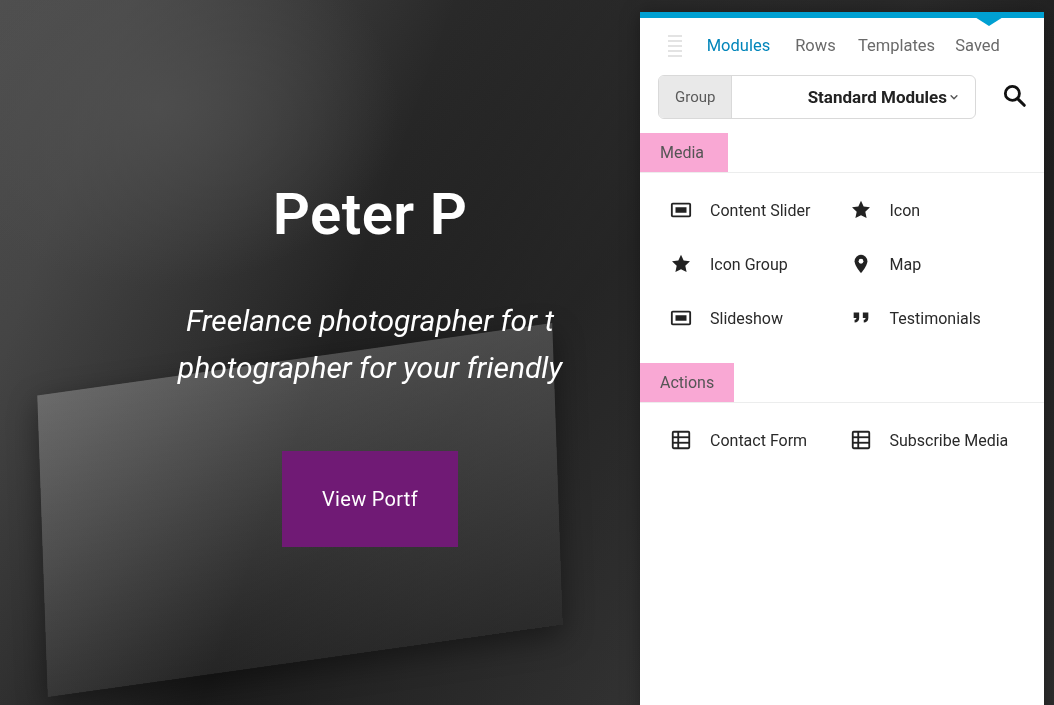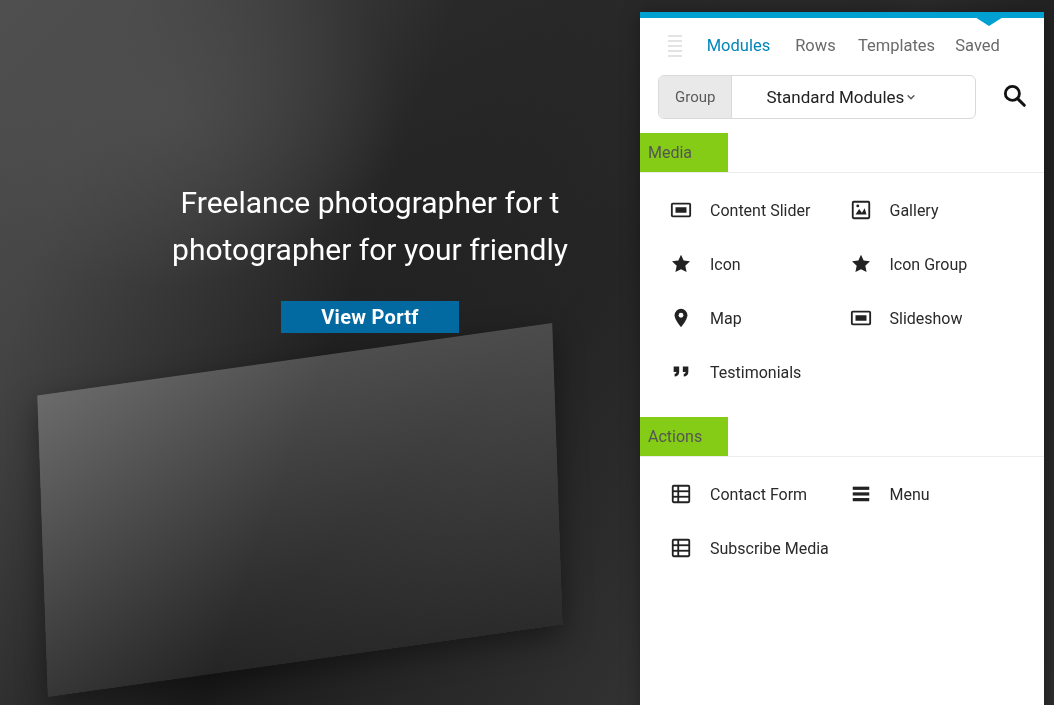--- a/index.html
+++ b/index.html
@@ -47,29 +47,30 @@
   .hero h1 {
     font-size: 58px;
     font-weight: 600;
     margin-bottom: 50px;
     letter-spacing: 0.5px;
   }
   .hero p {
     font-size: 30px;
     font-weight: 400;
     line-height: 1.55;
-    margin-bottom: 28px;
+    margin-bottom: 60px;
+    font-style: italic;
   }
   .hero .btn {
     display: inline-block;
-    background: #0369a1;
+    background: #701a75;
     color: #fff;
     font-size: 20px;
-    font-weight: 700;
-    padding: 4px 40px;
+    font-weight: 400;
+    padding: 36px 40px;
     letter-spacing: 0.3px;
   }
 
   
   .panel {
     position: absolute;
     top: 12px;
     right: 10px;
     width: 404px;
     height: 705px;
@@ -137,27 +138,26 @@
     font-size: 15px;
     padding: 0 16px;
     display: flex;
     align-items: center;
     border-right: 1px solid #d9d9d9;
   }
   .pill-select {
     flex: 1;
     display: flex;
     align-items: center;
-    justify-content: flex-start;
+    justify-content: flex-end;
     padding: 0 14px;
     font-size: 17px;
-    font-weight: 400;
+    font-weight: 700;
     color: #222;
     cursor: pointer;
-    margin-left: 20px;
   }
   .chev-down {
     width: 14px; height: 14px;
   }
   .chev-down svg { display:block; }
 
   .search-btn {
     width: 36px; height: 36px;
     display:flex; align-items:center; justify-content:center;
     cursor:pointer;
@@ -168,24 +168,24 @@
     flex: 1;
     overflow-y: auto;
     position: relative;
   }
   .scroll::-webkit-scrollbar { width: 8px; }
   .scroll::-webkit-scrollbar-track { background: transparent; }
   .scroll::-webkit-scrollbar-thumb { background: #c5c5c5; border-radius: 4px; }
 
   .section-head {
     display: inline-block;
-    background: #84cc16;
+    background: #f9a8d4;
     color: #555;
     font-size: 16px;
-    padding: 10px 20px 10px 8px;
+    padding: 10px 20px 10px 20px;
     width: auto;
     min-width: 88px;
   }
   .section-head-wrap {
     border-bottom: 1px solid #eceded;
     line-height: 0;
   }
   .section-head-wrap .section-head { line-height: normal; }
 
   .grid {
@@ -211,20 +211,21 @@
     flex-shrink: 0;
   }
   .mod .ic svg { width: 22px; height: 22px; fill: currentColor; }
 </style>
 </head>
 <body>
 
 <div class="bg"></div>
 
 <div class="hero">
+  <h1>Peter P</h1>
   <p>
     <span>Freelance photographer for t</span><br>
     <span>photographer for your friendly</span>
   </p>
   <div class="btn">View Portf</div>
 </div>
 
 <div class="panel">
   <div class="accent-bar">
     <div class="accent-arrow"></div>
@@ -268,28 +269,20 @@
           <span class="ic">
             <svg viewBox="0 0 24 24">
               <use href="#i-slider"></use>
             </svg>
           </span>
           <span>Content Slider</span>
         </div>
         <div class="mod">
           <span class="ic">
             <svg viewBox="0 0 24 24">
-              <use href="#i-gallery"></use>
-            </svg>
-          </span>
-          <span>Gallery</span>
-        </div>
-        <div class="mod">
-          <span class="ic">
-            <svg viewBox="0 0 24 24">
               <use href="#i-star"></use>
             </svg>
           </span>
           <span>Icon</span>
         </div>
         <div class="mod">
           <span class="ic">
             <svg viewBox="0 0 24 24">
               <use href="#i-star"></use>
             </svg>
@@ -323,28 +316,20 @@
       </div>
       <div class="section-head-wrap"><div class="section-head">Actions</div></div>
       <div class="grid">
         <div class="mod">
           <span class="ic">
             <svg viewBox="0 0 24 24">
               <use href="#i-form"></use>
             </svg>
           </span>
           <span>Contact Form</span>
-        </div>
-        <div class="mod">
-          <span class="ic">
-            <svg viewBox="0 0 24 24">
-              <use href="#i-menu"></use>
-            </svg>
-          </span>
-          <span>Menu</span>
         </div>
         <div class="mod">
           <span class="ic">
             <svg viewBox="0 0 24 24">
               <use href="#i-form"></use>
             </svg>
           </span>
           <span>Subscribe Media</span>
         </div>
       </div>

